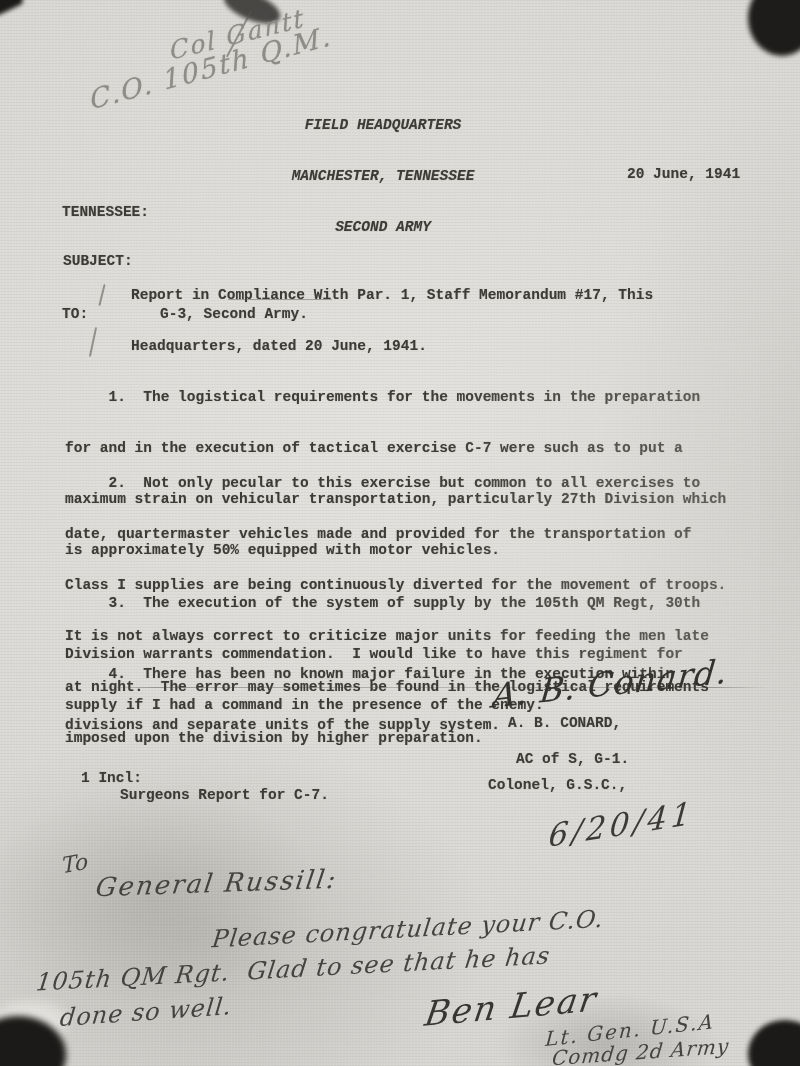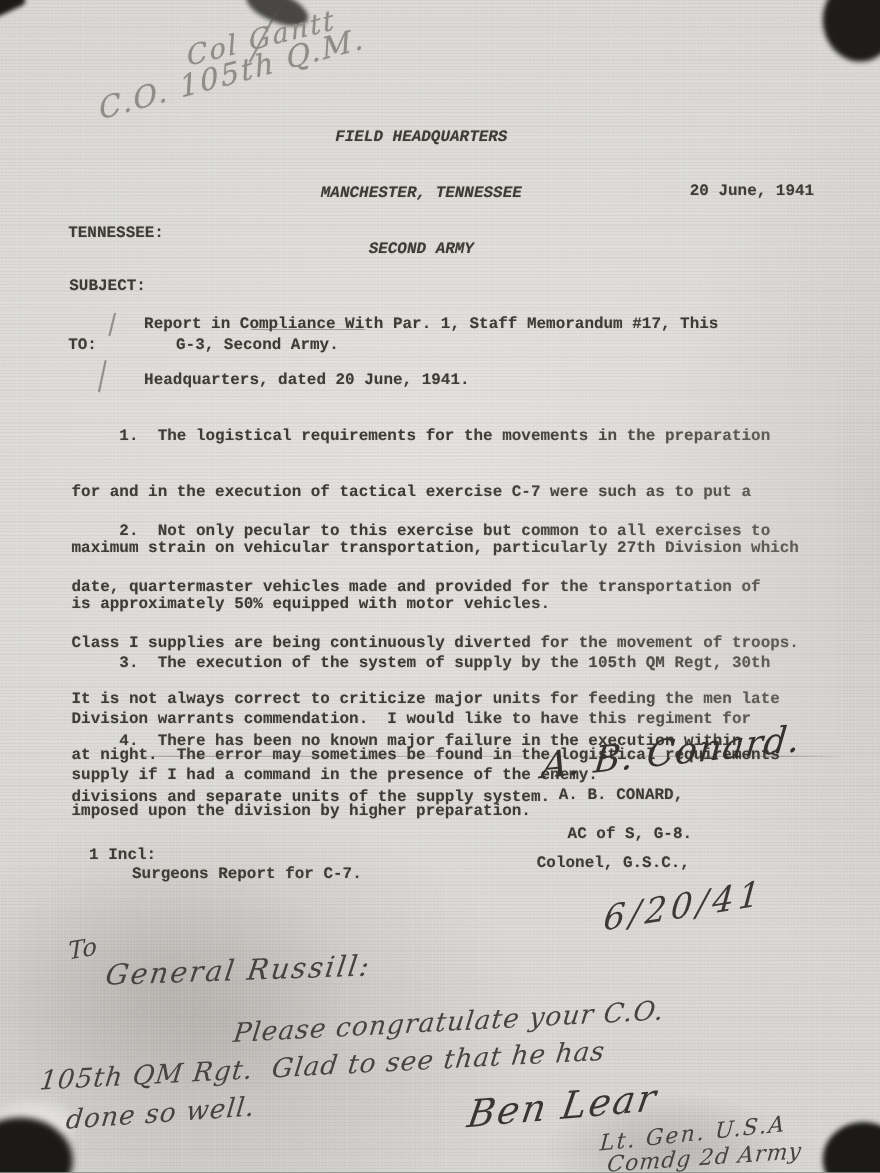--- a/index.html
+++ b/index.html
@@ -98,21 +98,21 @@
     <div>divisions and separate units of the supply system.</div>
   </div>
 
   <div class="fade" style="left:420px; top:340px; width:340px; height:330px; background:linear-gradient(90deg, rgba(215,214,210,0) 0%, rgba(215,214,210,0.22) 85%);"></div>
 
   <div class="fade" style="left:100px; top:687px; width:668px; height:1px; background:linear-gradient(90deg, rgba(70,68,64,0) 0%, rgba(70,68,64,0.42) 8%, rgba(70,68,64,0.22) 55%, rgba(70,68,64,0.4) 92%, rgba(70,68,64,0) 100%); filter:blur(0.4px);"></div>
 
   <div class="hand" style="left:492px; top:664px; font-size:33px; color:#33322e; transform:rotate(-6deg) skewX(-12deg); letter-spacing:1px;">A. B. Conard.</div>
   <div class="typed" style="left:508px; top:714px; line-height:18px;">A. B. CONARD,</div>
   <div class="typed" style="left:488px; top:732px; line-height:18px;margin-top:44px;">Colonel, G.S.C.,</div>
-  <div class="typed" style="left:516px; top:750px; line-height:18px;">AC of S, G-8.</div>
+  <div class="typed" style="left:516px; top:750px; line-height:18px;">AC of S, G-1.</div>
 
   <div class="typed" style="left:81px; top:770px;">1 Incl:</div>
   <div class="typed" style="left:120px; top:787px;">Surgeons Report for C-7.</div>
 
   <div class="hand" style="left:548px; top:806px; font-size:31px; transform:rotate(-9deg) skewX(-14deg); letter-spacing:4px; color:#3c3a36;">6/20/41</div>
 
   <div class="hand" style="left:62px; top:851px; font-size:22px; transform:rotate(-10deg) skewX(-8deg);">To</div>
   <div class="hand" style="left:96px; top:868px; font-size:26px; transform:rotate(-2deg) skewX(-10deg); letter-spacing:2px;">General Russill:</div>
   <div class="hand" style="left:212px; top:915px; font-size:24px; transform:rotate(-3deg) skewX(-10deg); letter-spacing:1px;">Please congratulate your C.O.</div>
   <div class="hand" style="left:36px; top:955px; font-size:24px; transform:rotate(-3deg) skewX(-10deg); letter-spacing:1px;">105th QM Rgt.  Glad to see that he has</div>

